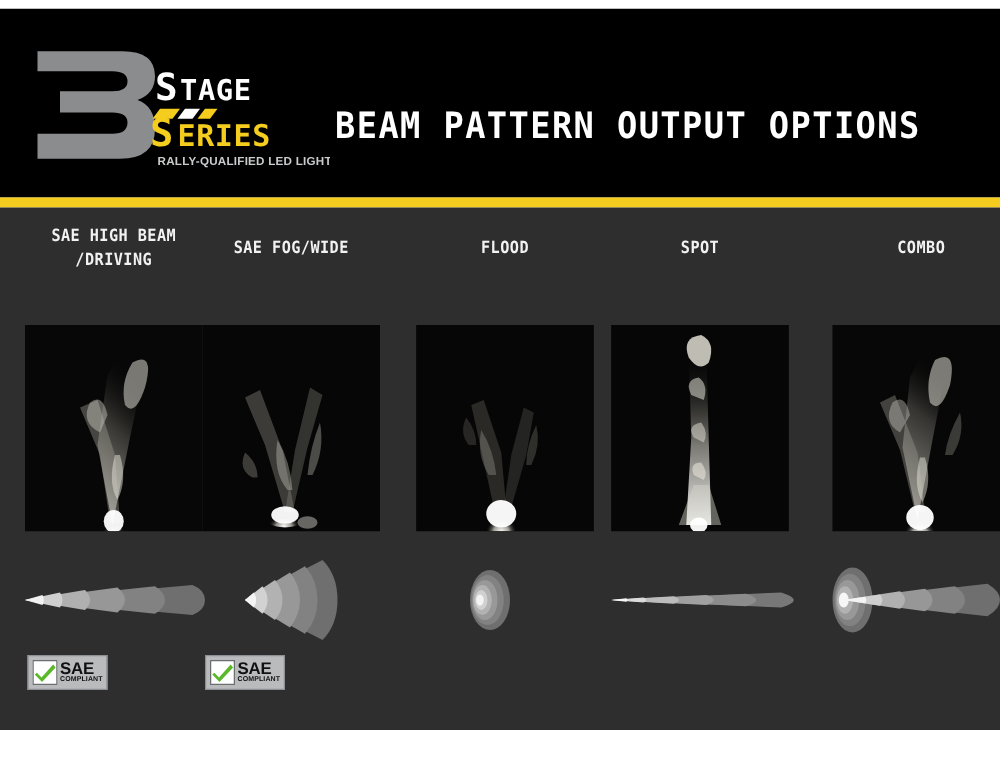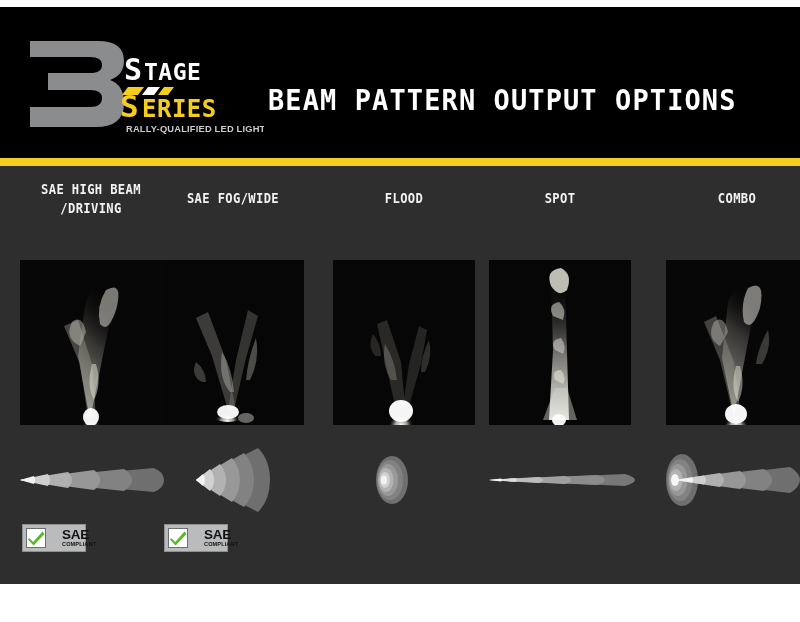--- a/index.html
+++ b/index.html
@@ -136,21 +136,21 @@
     width: 20px;
     height: 20px;
     background: #ffffff;
     border: 1px solid #6c6f72;
     box-sizing: border-box;
     position: relative;
     flex: none;
   }
   .badge-check svg { position: absolute; left: 0; top: 0; }
   .badge-text {
-    margin-left: 16px;
+    margin-left: 2px;
     line-height: 1;
   }
   .badge-sae {
     color: #111111;
     font-size: 13.5px;
     font-weight: 700;
     letter-spacing: -0.2px;
     font-family: "Liberation Sans", sans-serif;
     display: block;
   }

